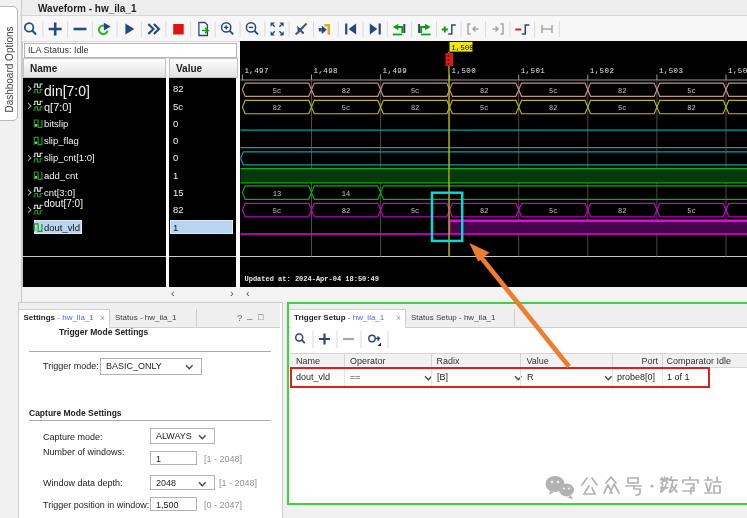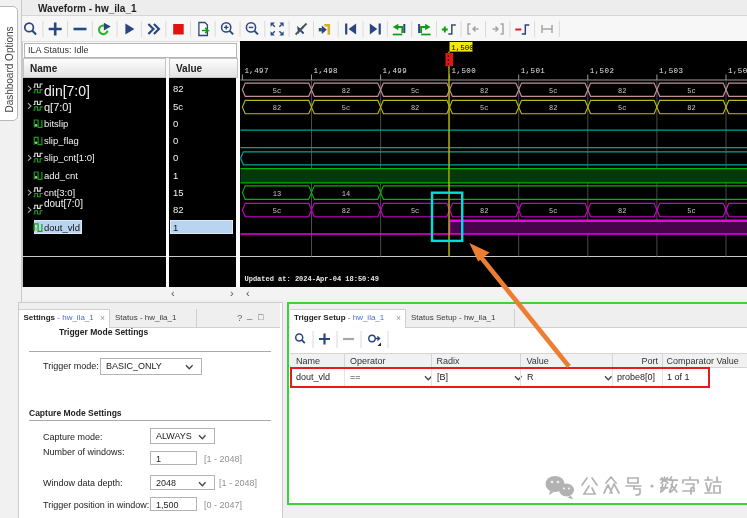--- a/index.html
+++ b/index.html
@@ -383,21 +383,21 @@
       <path d="M8.2 6h4.4M10.4 4L12.6 6l-2.2 2" fill="none" stroke="#29477e" stroke-width="1.3"></path>
       <path d="M10.5 13.5h3.5v-3.5z" fill="#222"></path>
     </g>
 </svg>
 <div class="abs" style="left:289.5px;top:352.5px;width:457.5px;height:15.5px;background:#f1f1f1;border-top:1px solid #d5d5d5;border-bottom:1px solid #d5d5d5;box-sizing:border-box;"></div>
 <div class="txt" style="left:296px;top:355.5px;font-size:9px;color:#333;">Name</div>
 <div class="txt" style="left:350px;top:355.5px;font-size:9px;color:#333;">Operator</div>
 <div class="txt" style="left:436.5px;top:355.5px;font-size:9px;color:#333;">Radix</div>
 <div class="txt" style="left:526.5px;top:355.5px;font-size:9px;color:#333;">Value</div>
 <div class="txt" style="left:616.5px;top:355.5px;font-size:9px;color:#333;margin-left:25px;">Port</div>
-<div class="txt" style="left:666.5px;top:355.5px;font-size:9px;color:#333;">Comparator Value</div>
+<div class="txt" style="left:666.5px;top:355.5px;font-size:9px;color:#333;">Comparator Idle</div>
 <div class="abs" style="left:344px;top:353px;width:1px;height:14px;background:#d5d5d5;"></div>
 <div class="abs" style="left:430.5px;top:353px;width:1px;height:14px;background:#d5d5d5;"></div>
 <div class="abs" style="left:520px;top:353px;width:1px;height:14px;background:#d5d5d5;"></div>
 <div class="abs" style="left:611.5px;top:353px;width:1px;height:14px;background:#d5d5d5;"></div>
 <div class="abs" style="left:662px;top:353px;width:1px;height:14px;background:#d5d5d5;"></div>
 <div class="txt" style="left:296px;top:372px;font-size:9px;color:#222;">dout_vld</div>
 <div class="txt" style="left:350px;top:372px;font-size:9px;color:#222;">==</div>
 <div class="txt" style="left:437px;top:372px;font-size:9px;color:#222;">[B]</div>
 <div class="txt" style="left:527px;top:372px;font-size:9px;color:#222;">R</div>
 <div class="txt" style="left:617px;top:372px;font-size:9px;color:#222;">probe8[0]</div>

